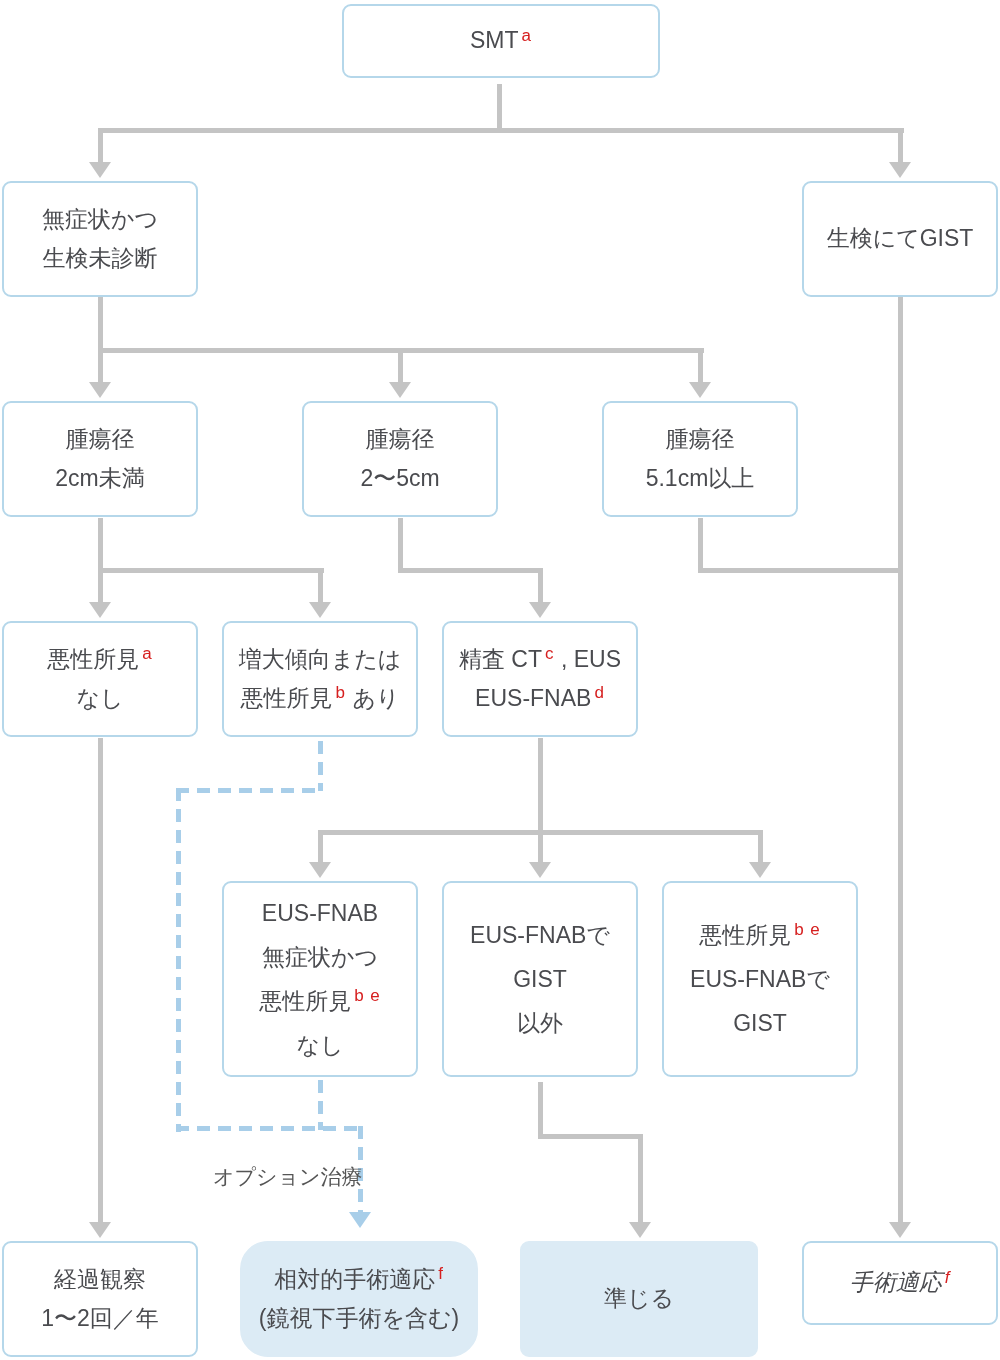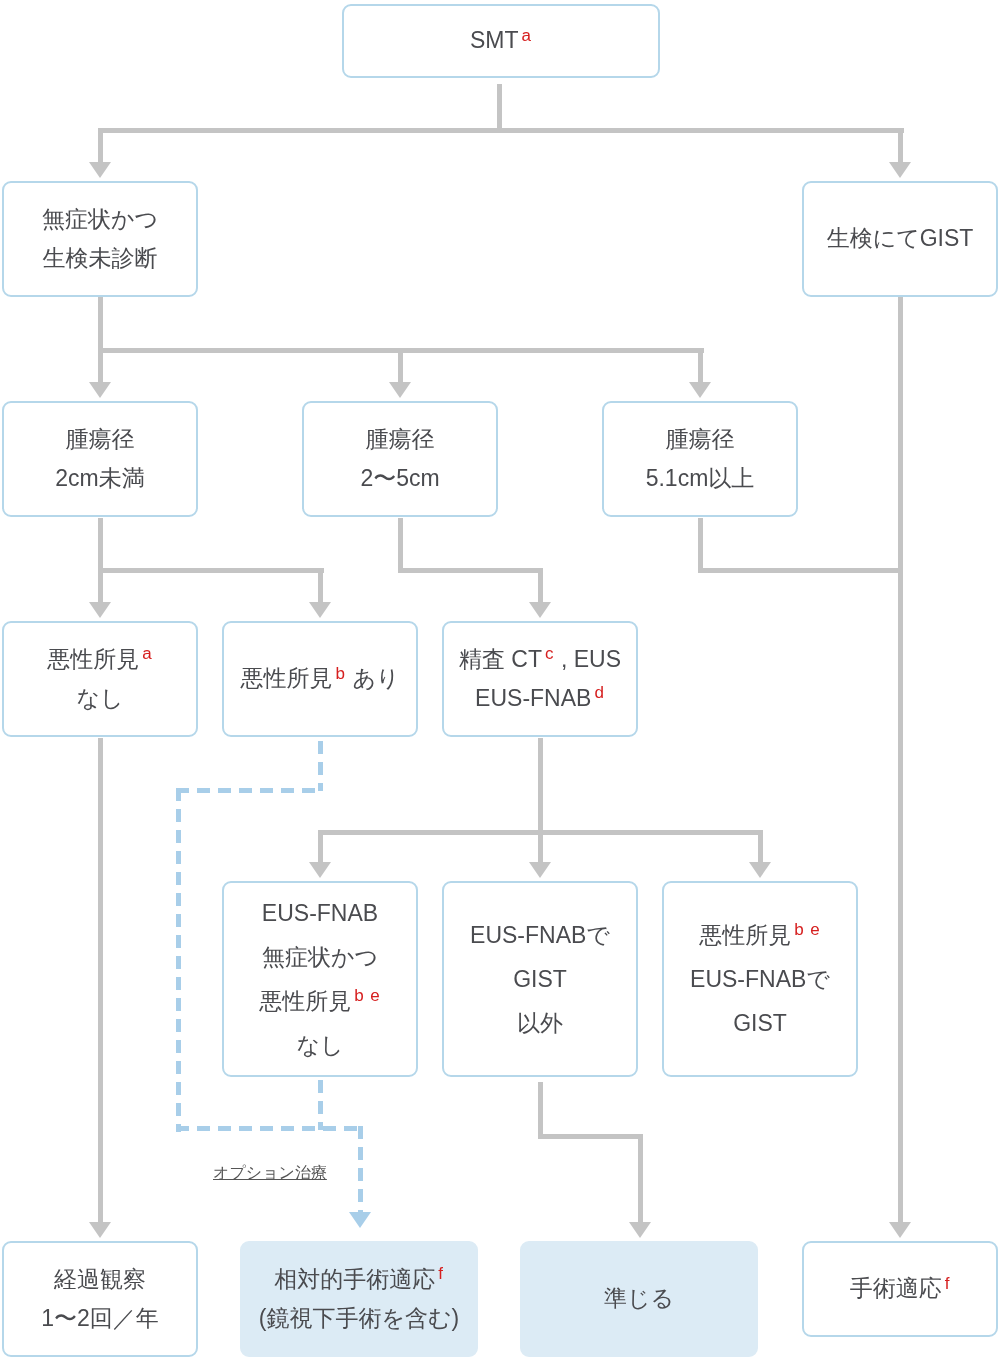--- a/index.html
+++ b/index.html
@@ -59,24 +59,23 @@
   }
   .arrow {
     position: absolute; width: 0; height: 0;
     border-left: 11px solid transparent;
     border-right: 11px solid transparent;
     border-top: 16px solid var(--line-gray);
   }
   .arrow.blue { border-top-color: var(--dashed-blue); }
   .freelabel {
     position: absolute;
-    font-size: 16px;
+    font-size: 21px;
     color: var(--label-gray);
     white-space: nowrap;
-    text-decoration: underline;
   }
 </style>
 </head>
 <body>
 
 <div class="stage">
 
   <div class="vline" style="left:497px; top:84px; height:46px;"></div>
   <div class="hline" style="left:98px; top:128px; width:806px;"></div>
   <div class="vline" style="left:98px; top:128px; height:36px;"></div>
@@ -163,20 +162,21 @@
     <div class="bline">腫瘍径</div>
     <div class="bline">5.1cm以上</div>
   </div>
 
   <div class="box" style="left:2px; top:621px; width:196px; height:116px;">
     <div class="bline"><span>悪性所見</span><sup class="sup">a</sup></div>
     <div class="bline">なし</div>
   </div>
 
   <div class="box" style="left:222px; top:621px; width:196px; height:116px;">
+    <div class="bline">増大傾向または</div>
     <div class="bline"><span>悪性所見</span><sup class="sup">b</sup><span> あり</span></div>
   </div>
 
   <div class="box" style="left:442px; top:621px; width:196px; height:116px;">
     <div class="bline"><span>精査 CT</span><sup class="sup">c</sup><span> , EUS</span></div>
     <div class="bline"><span>EUS-FNAB</span><sup class="sup">d</sup></div>
   </div>
 
   <div class="box tall" style="left:222px; top:881px; width:196px; height:196px;">
     <div class="bline">EUS-FNAB</div>
@@ -197,26 +197,26 @@
     <div class="bline">GIST</div>
   </div>
 
   <div class="freelabel" style="left:213px; top:1163px;">オプション治療</div>
 
   <div class="box" style="left:2px; top:1241px; width:196px; height:116px;">
     <div class="bline">経過観察</div>
     <div class="bline">1〜2回／年</div>
   </div>
 
-  <div class="box filled" style="left:240px; top:1241px; width:238px; height:116px;">
+  <div class="box filled" style="left:240px; top:1241px; width:238px; height:116px;border-radius:28px;">
     <div class="bline"><span>相対的手術適応</span><sup class="sup">f</sup></div>
     <div class="bline">(鏡視下手術を含む)</div>
   </div>
 
   <div class="box filled" style="left:520px; top:1241px; width:238px; height:116px;">
     <div class="bline">準じる</div>
   </div>
 
-  <div class="box" style="left:802px; top:1241px; width:196px; height:96px;">
+  <div class="box" style="left:802px; top:1241px; width:196px; height:84px;font-style:italic;">
     <div class="bline"><span>手術適応</span><sup class="sup">f</sup></div>
   </div>
 
 </div>
 
 </body></html>

